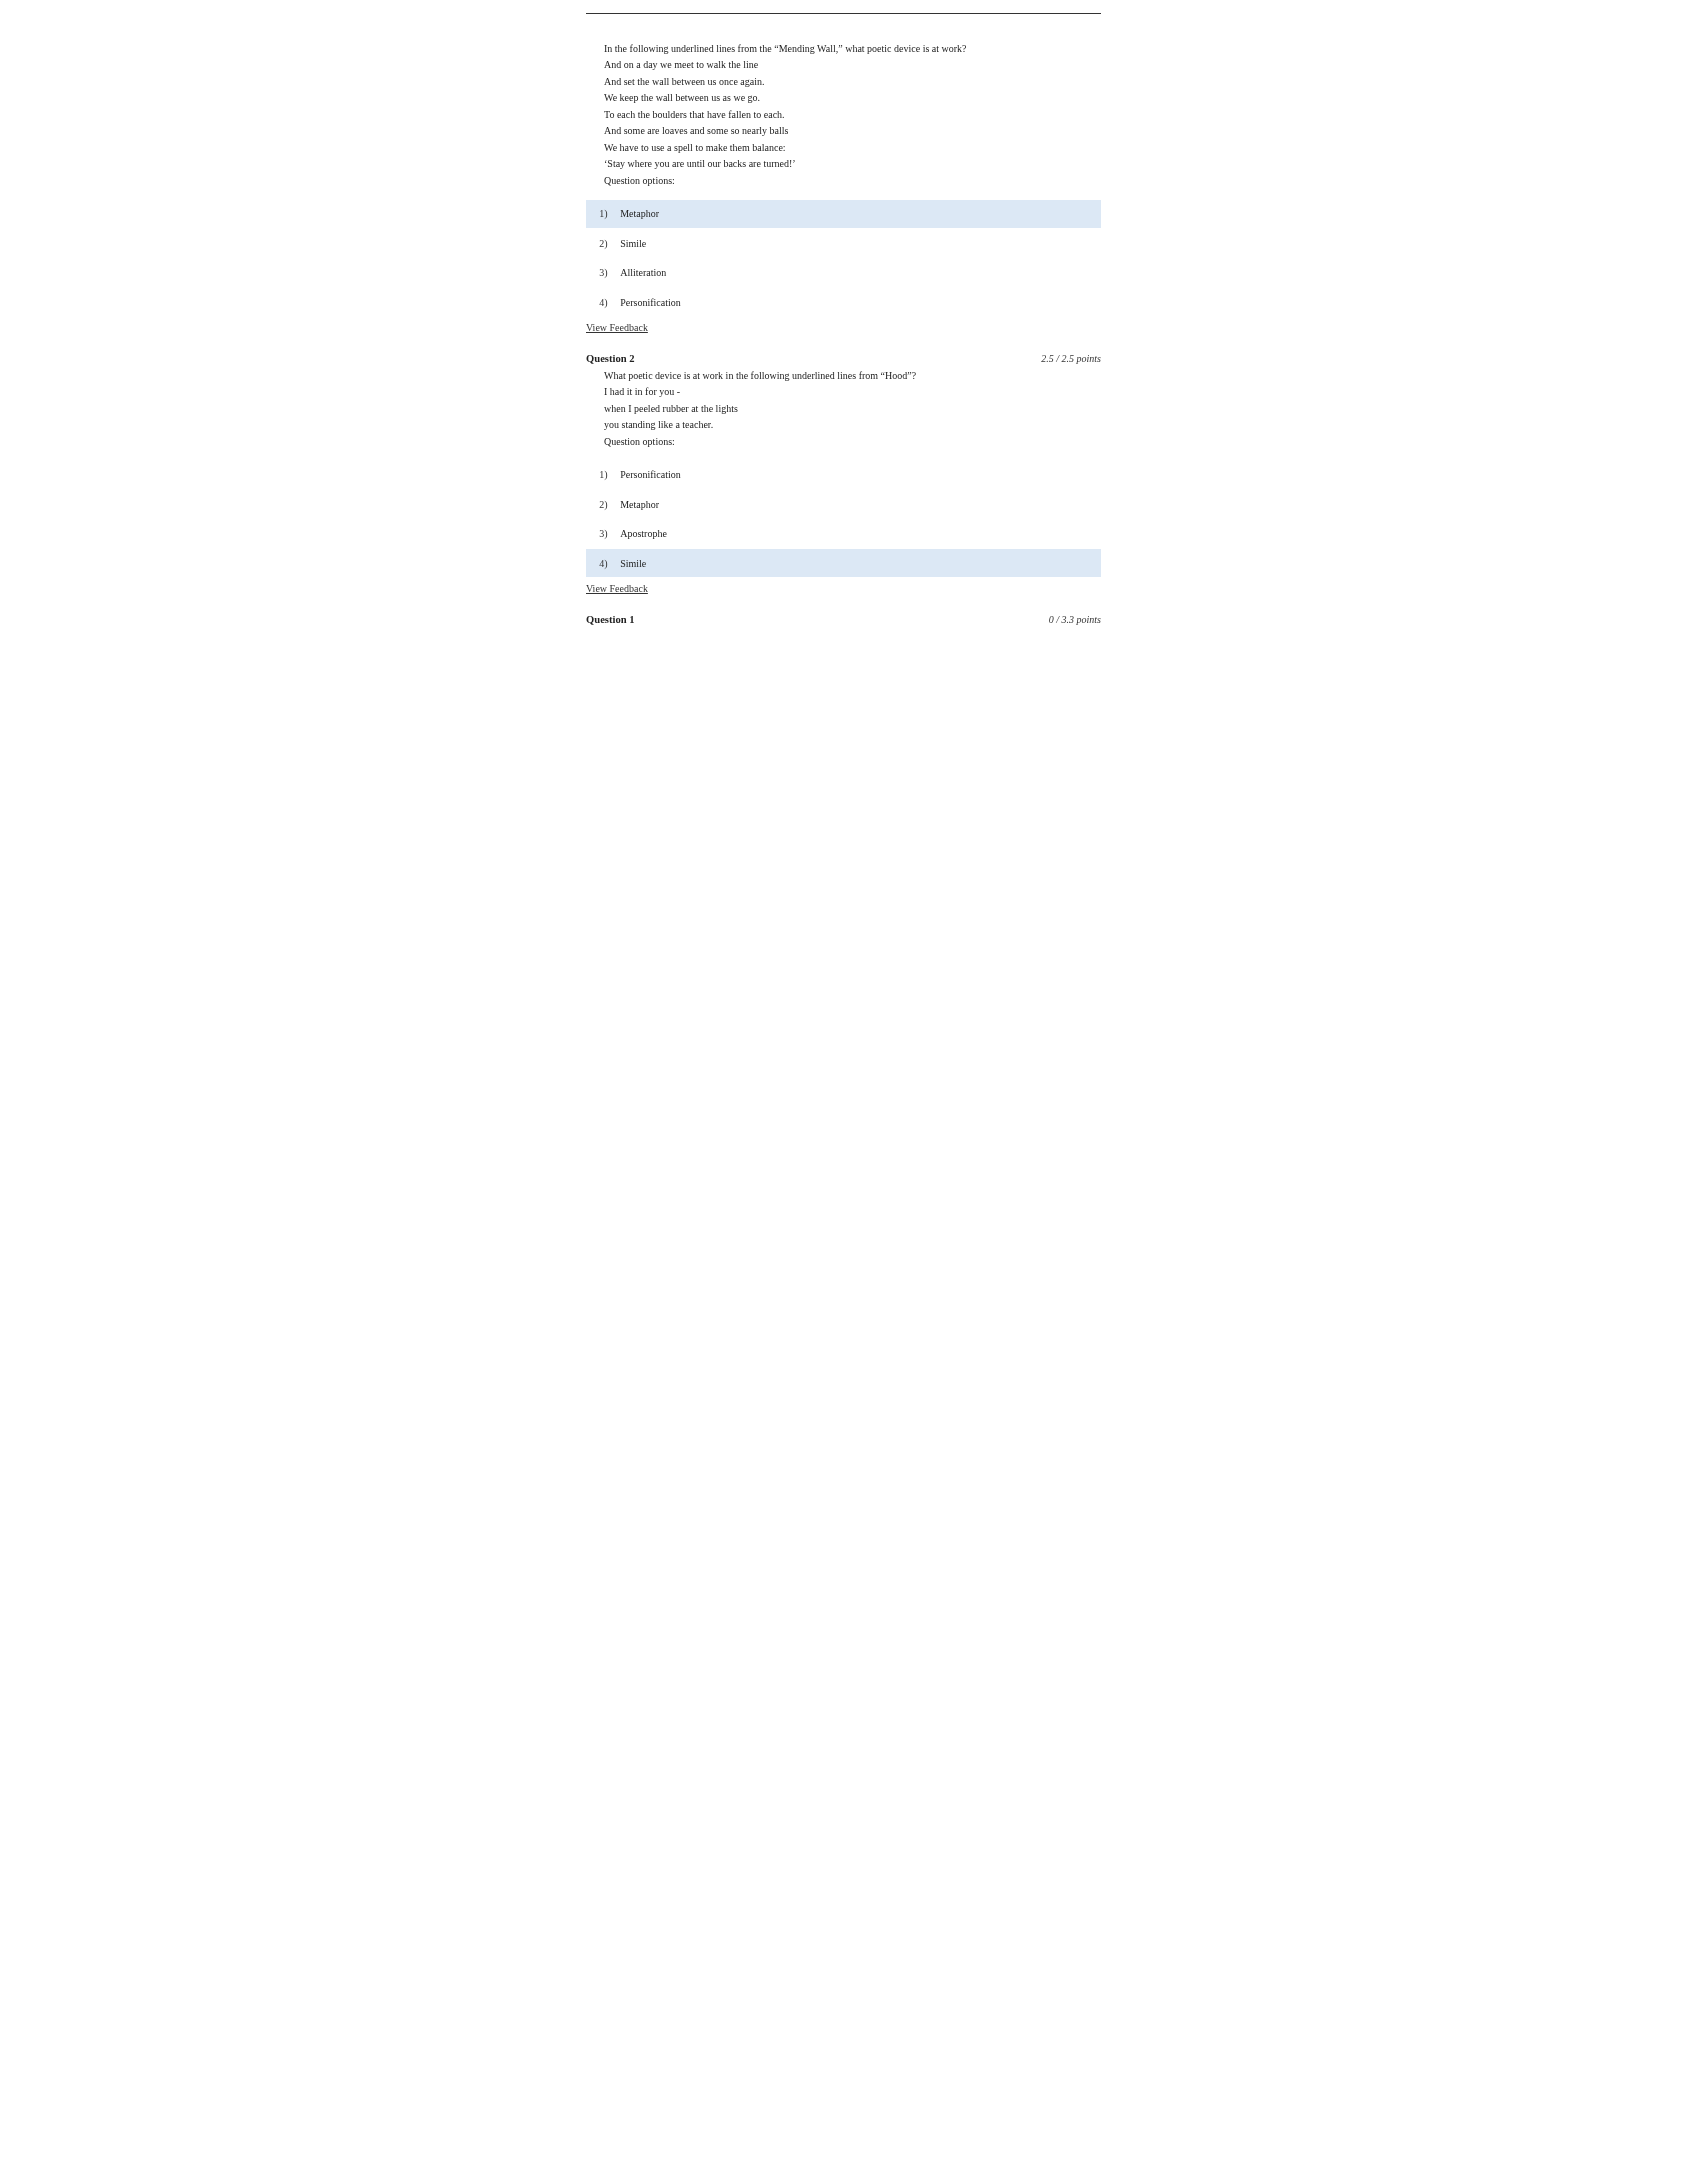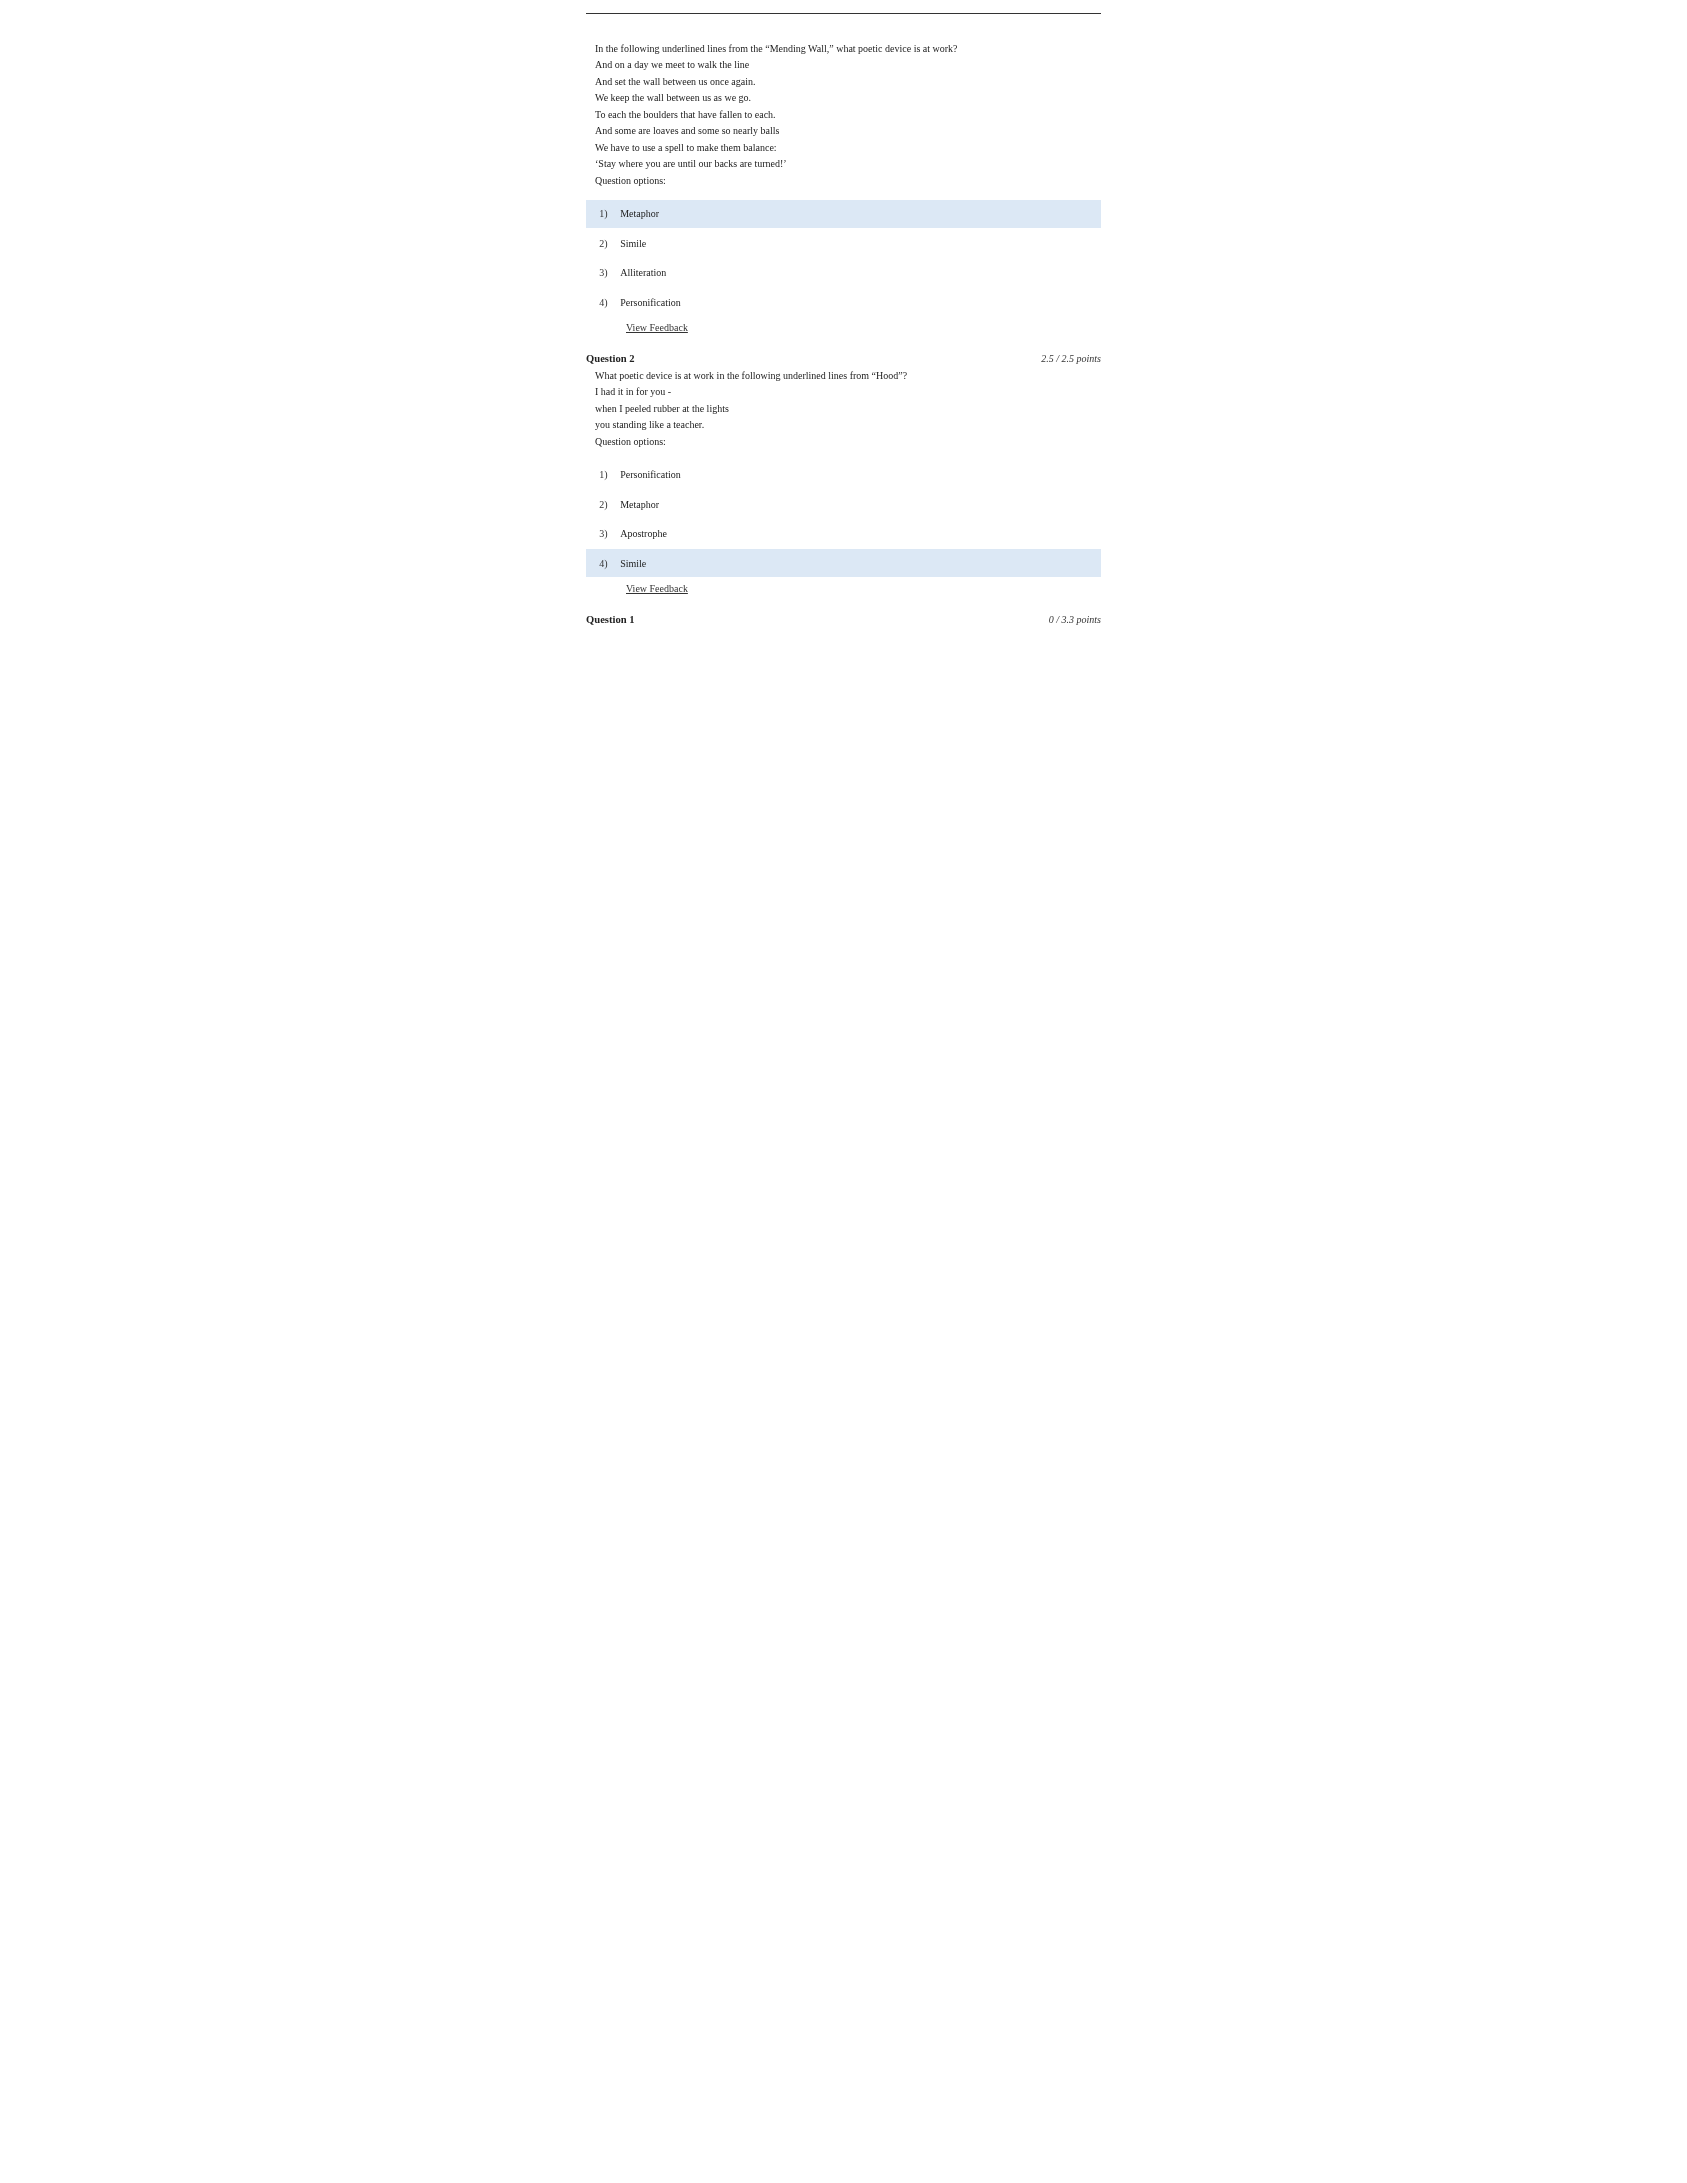--- a/index.html
+++ b/index.html
@@ -63,37 +63,36 @@
       min-width: 21px;
       font-size: 10px;
       color: #333;
     }
 
     .option-text {
       font-size: 10px;
     }
 
     .view-feedback {
-      margin-left: 40px;
       margin-top: 5.3px;
       margin-bottom: 6.6px;
       font-size: 10px;
       color: #333;
       text-decoration: underline;
       cursor: pointer;
     }
 
     .intro-block {
       margin-bottom: 10.6px;
     }
 
     .intro-text {
       font-size: 10px;
       line-height: 1.65;
-      margin-left: 9px;
+      margin-left: 18px;
     }
   </style>
 </head>
 <body>
 
 <div class="top-border"></div>
 
 <div class="question-block">
   <div class="intro-block">
     <div class="intro-text">

